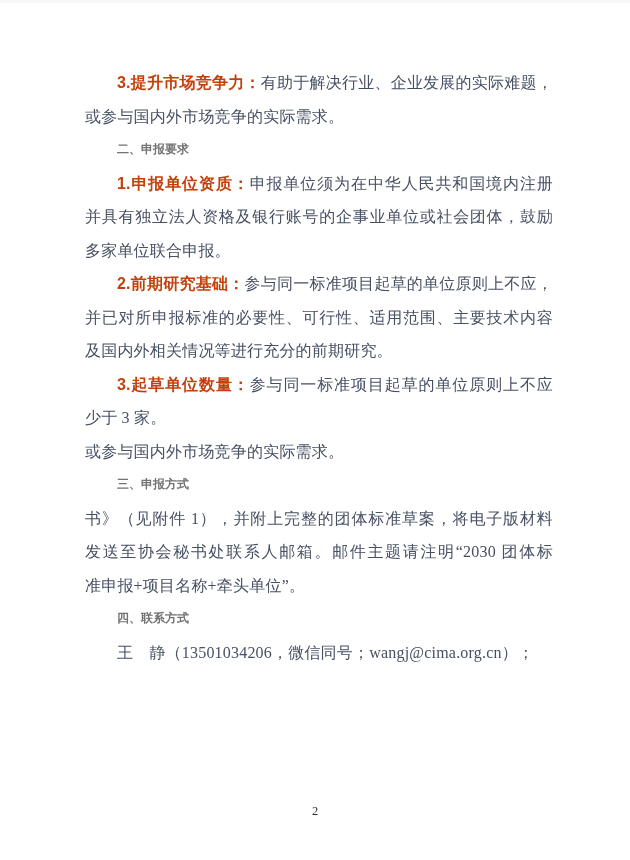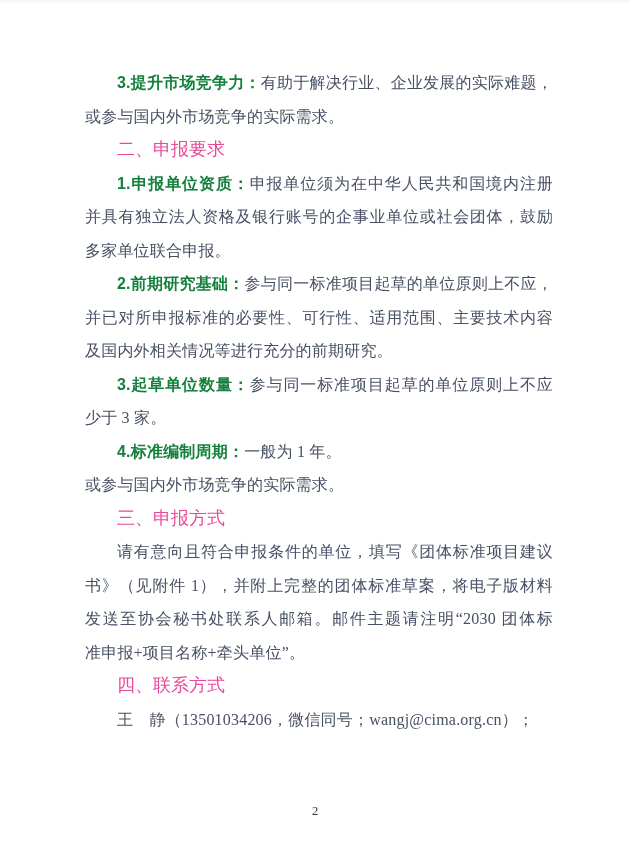--- a/index.html
+++ b/index.html
@@ -9,28 +9,28 @@
     font-family:"Liberation Serif","DejaVu Serif",serif;
   }
   .top-band{position:absolute;top:0;left:0;width:630px;height:3px;background:#f8f8f8;}
   .content{position:absolute;left:85px;top:66px;width:468px;}
   .ln{
     font-size:16px;line-height:33.5px;height:33.5px;
     color:#475063;letter-spacing:0.2px;
   }
   .ln .lead{
     font-family:"Liberation Sans","DejaVu Sans",sans-serif;
-    font-weight:bold;color:#15803d;letter-spacing:0.2px;
+    font-weight:bold;color:#c2410c;letter-spacing:0.2px;
   }
   .just{text-align:justify;text-align-last:justify;}
   .ind{text-indent:32px;}
   .hd{
     font-family:"Liberation Sans","DejaVu Sans",sans-serif;
-    font-weight:normal;color:#ec4899;
-    font-size:18px;line-height:33.5px;height:33.5px;
+    font-weight:bold;color:#737373;
+    font-size:12px;line-height:33.5px;height:33.5px;
   }
   .page-num{
     position:absolute;top:804px;left:0;width:630px;
     text-align:center;font-size:12.5px;color:#2c3240;
     font-family:"Liberation Serif","DejaVu Serif",serif;
   }
 </style>
 </head>
 <body>
 
@@ -41,24 +41,22 @@
   <div class="ln">或参与国内外市场竞争的实际需求。</div>
   <div class="hd ind">二、申报要求</div>
   <div class="ln ind just"><span class="lead">1.申报单位资质：</span><span>申报单位须为在中华人民共和国境内注册</span></div>
   <div class="ln just">并具有独立法人资格及银行账号的企事业单位或社会团体，鼓励</div>
   <div class="ln">多家单位联合申报。</div>
   <div class="ln ind just"><span class="lead">2.前期研究基础：</span><span>参与同一标准项目起草的单位原则上不应，</span></div>
   <div class="ln just">并已对所申报标准的必要性、可行性、适用范围、主要技术内容</div>
   <div class="ln">及国内外相关情况等进行充分的前期研究。</div>
   <div class="ln ind just"><span class="lead">3.起草单位数量：</span><span>参与同一标准项目起草的单位原则上不应</span></div>
   <div class="ln">少于 3 家。</div>
-  <div class="ln ind"><span class="lead">4.标准编制周期：</span><span>一般为 1 年。</span></div>
   <div class="ln">或参与国内外市场竞争的实际需求。</div>
   <div class="hd ind">三、申报方式</div>
-  <div class="ln ind just">请有意向且符合申报条件的单位，填写《团体标准项目建议</div>
   <div class="ln just">书》（见附件 1），并附上完整的团体标准草案，将电子版材料</div>
   <div class="ln just">发送至协会秘书处联系人邮箱。邮件主题请注明“2030 团体标</div>
   <div class="ln">准申报+项目名称+牵头单位”。</div>
   <div class="hd ind">四、联系方式</div>
   <div class="ln ind">王　静（13501034206，微信同号；wangj@cima.org.cn）；</div>
 </div>
 
 <div class="page-num">2</div>
 
 </body></html>

